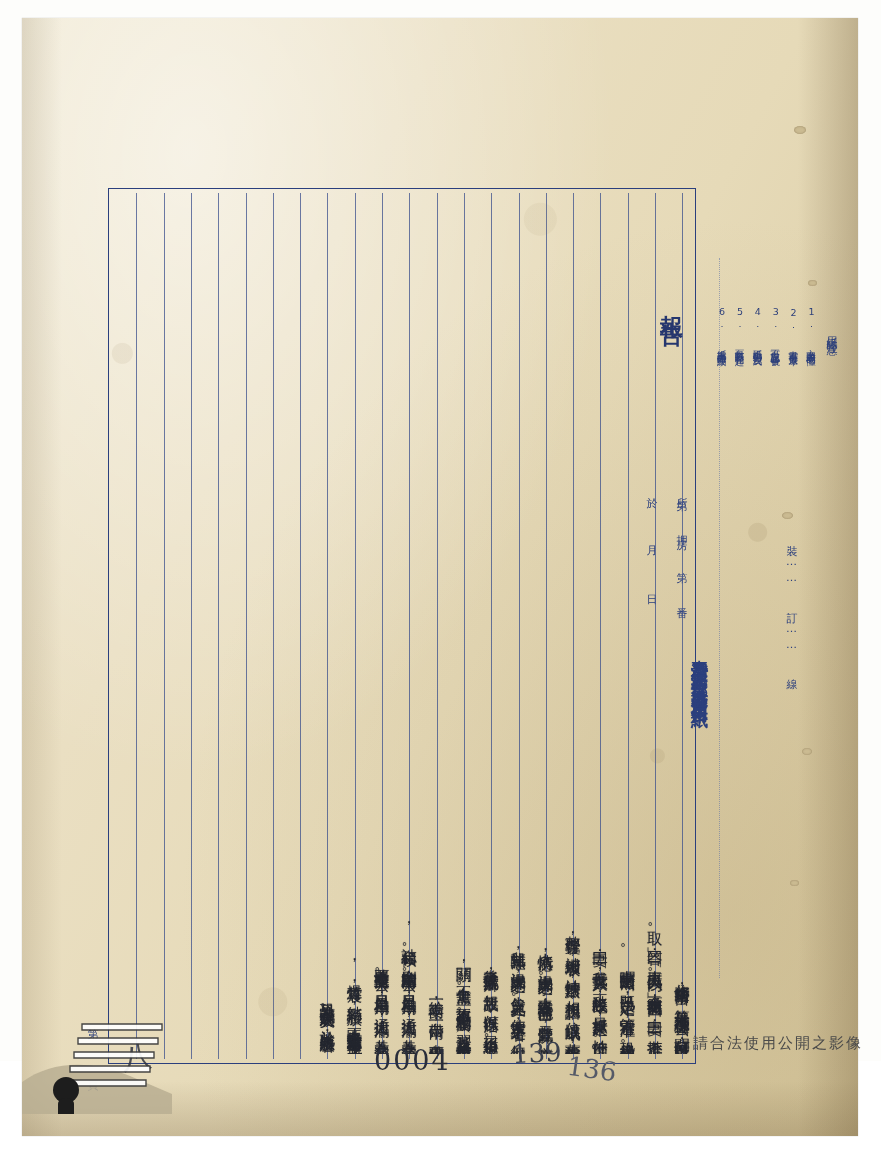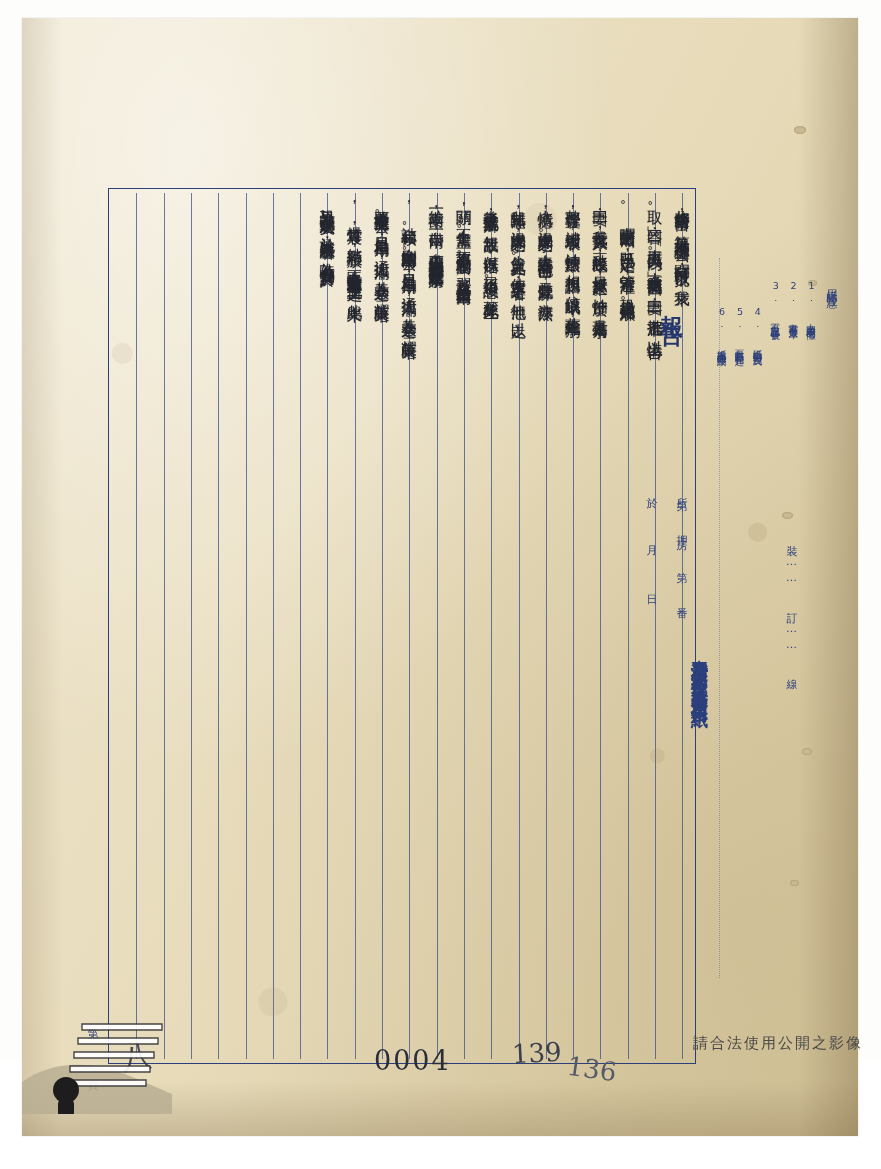--- a/index.html
+++ b/index.html
@@ -11,20 +11,21 @@
     width: 881px;
     height: 1169px;
     overflow: hidden;
     font-family: "DejaVu Sans", sans-serif;
   }
   #page {
     position: relative;
     width: 881px;
     height: 1061px;
     background: #fdfdfb;
+    text-align: right;
   }
 
   
   .paper {
     position: absolute;
     left: 22px;
     top: 18px;
     width: 836px;
     height: 1118px;
     background:

